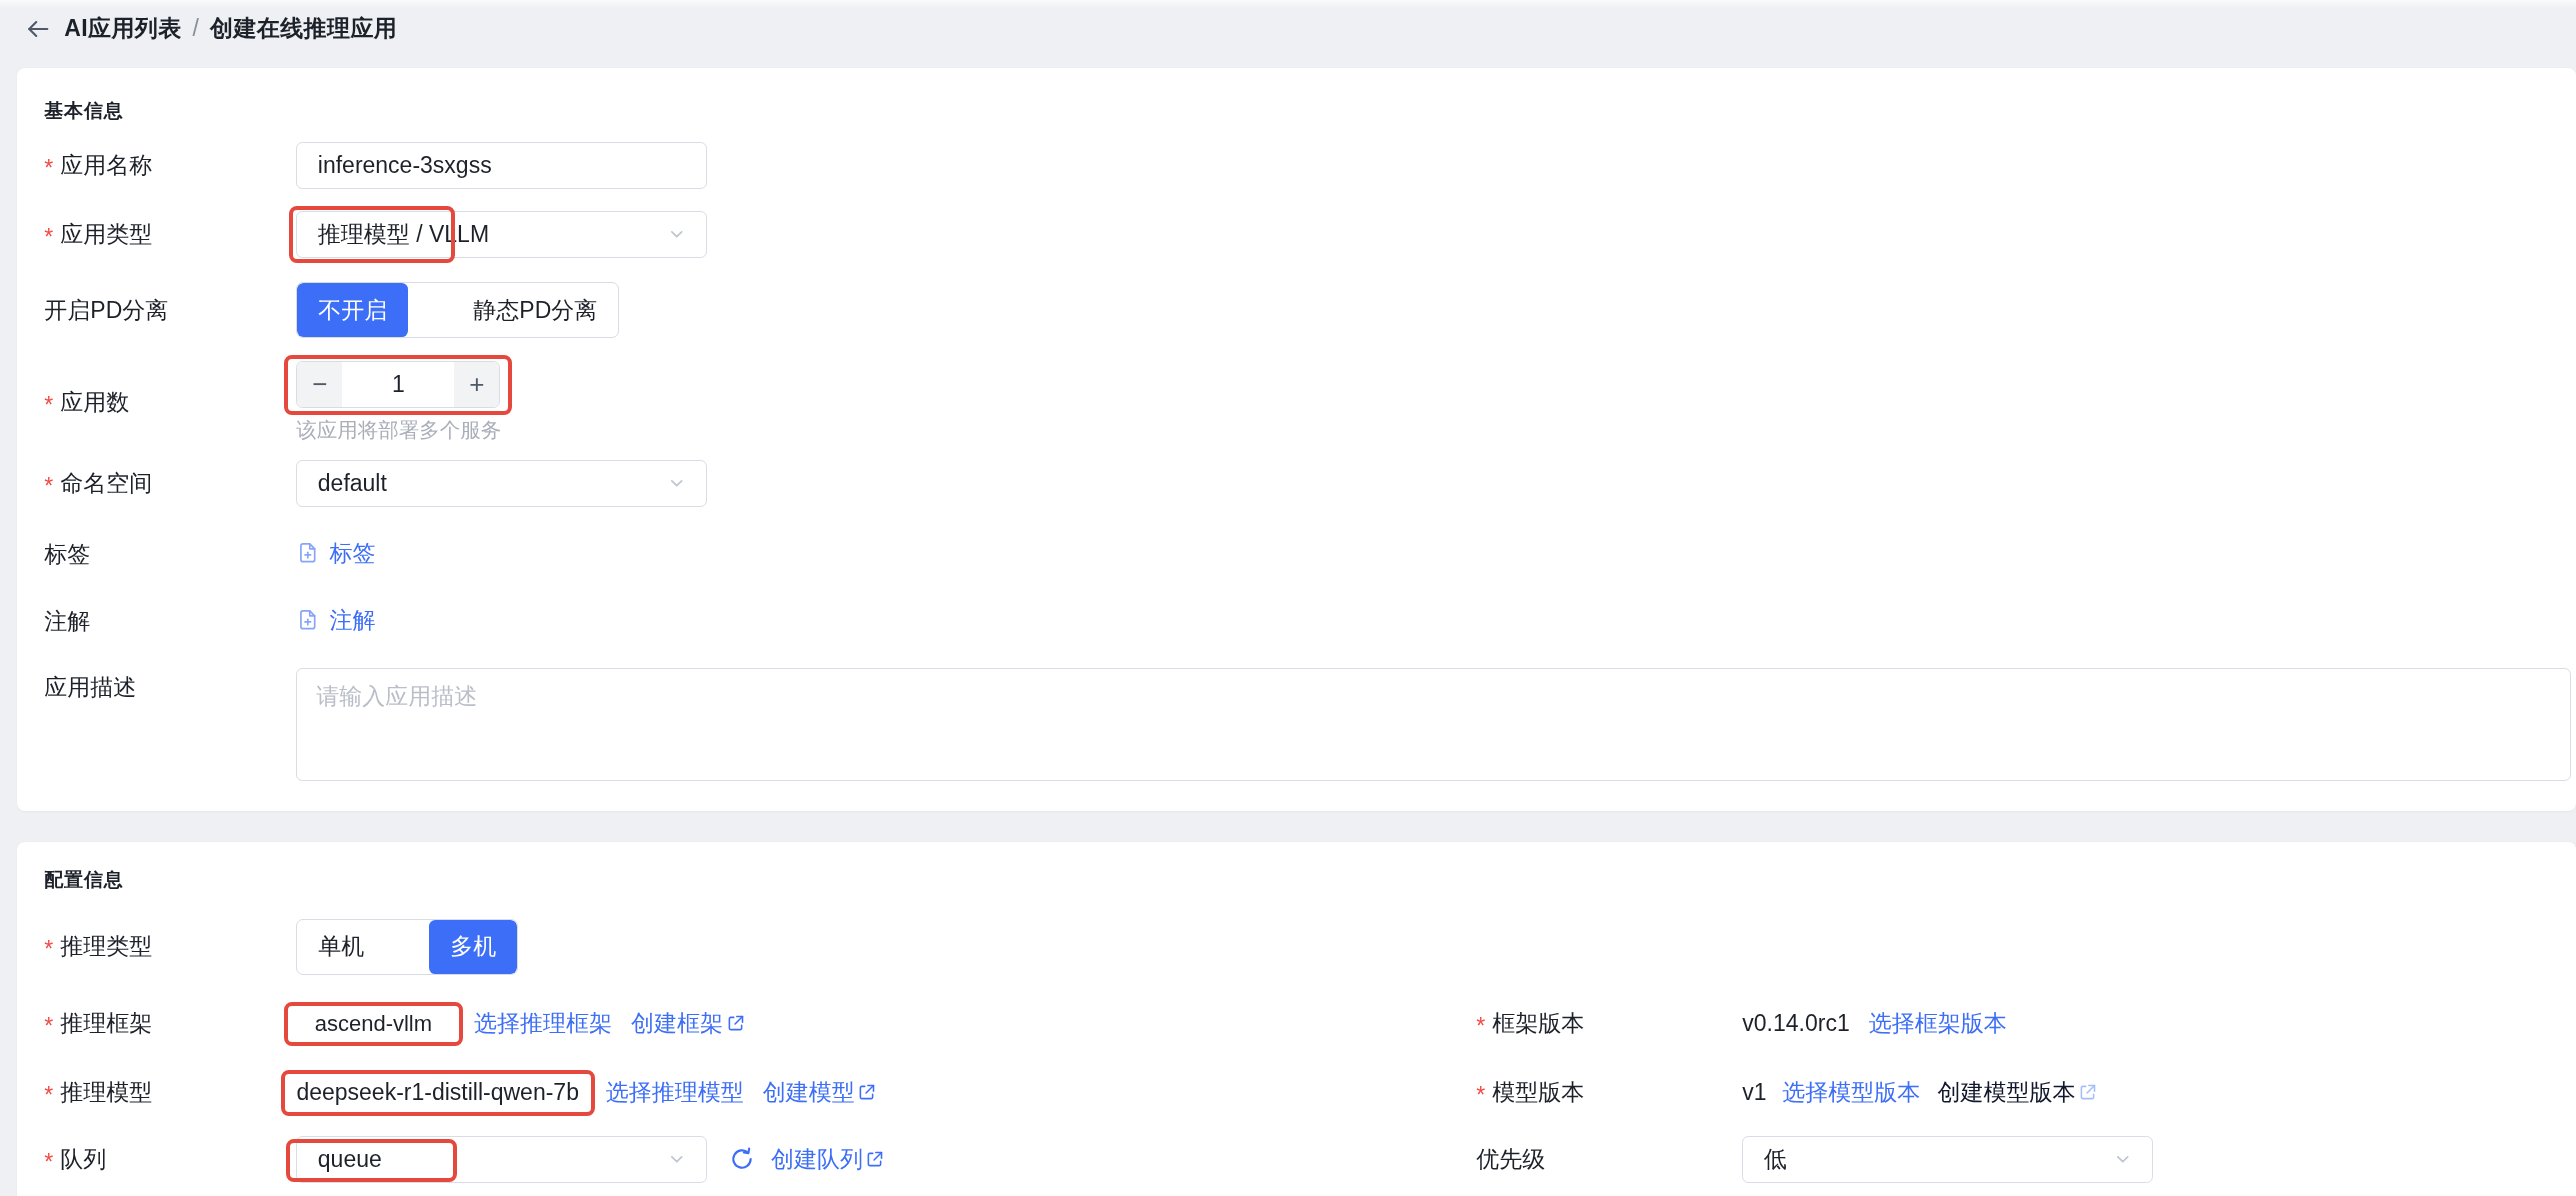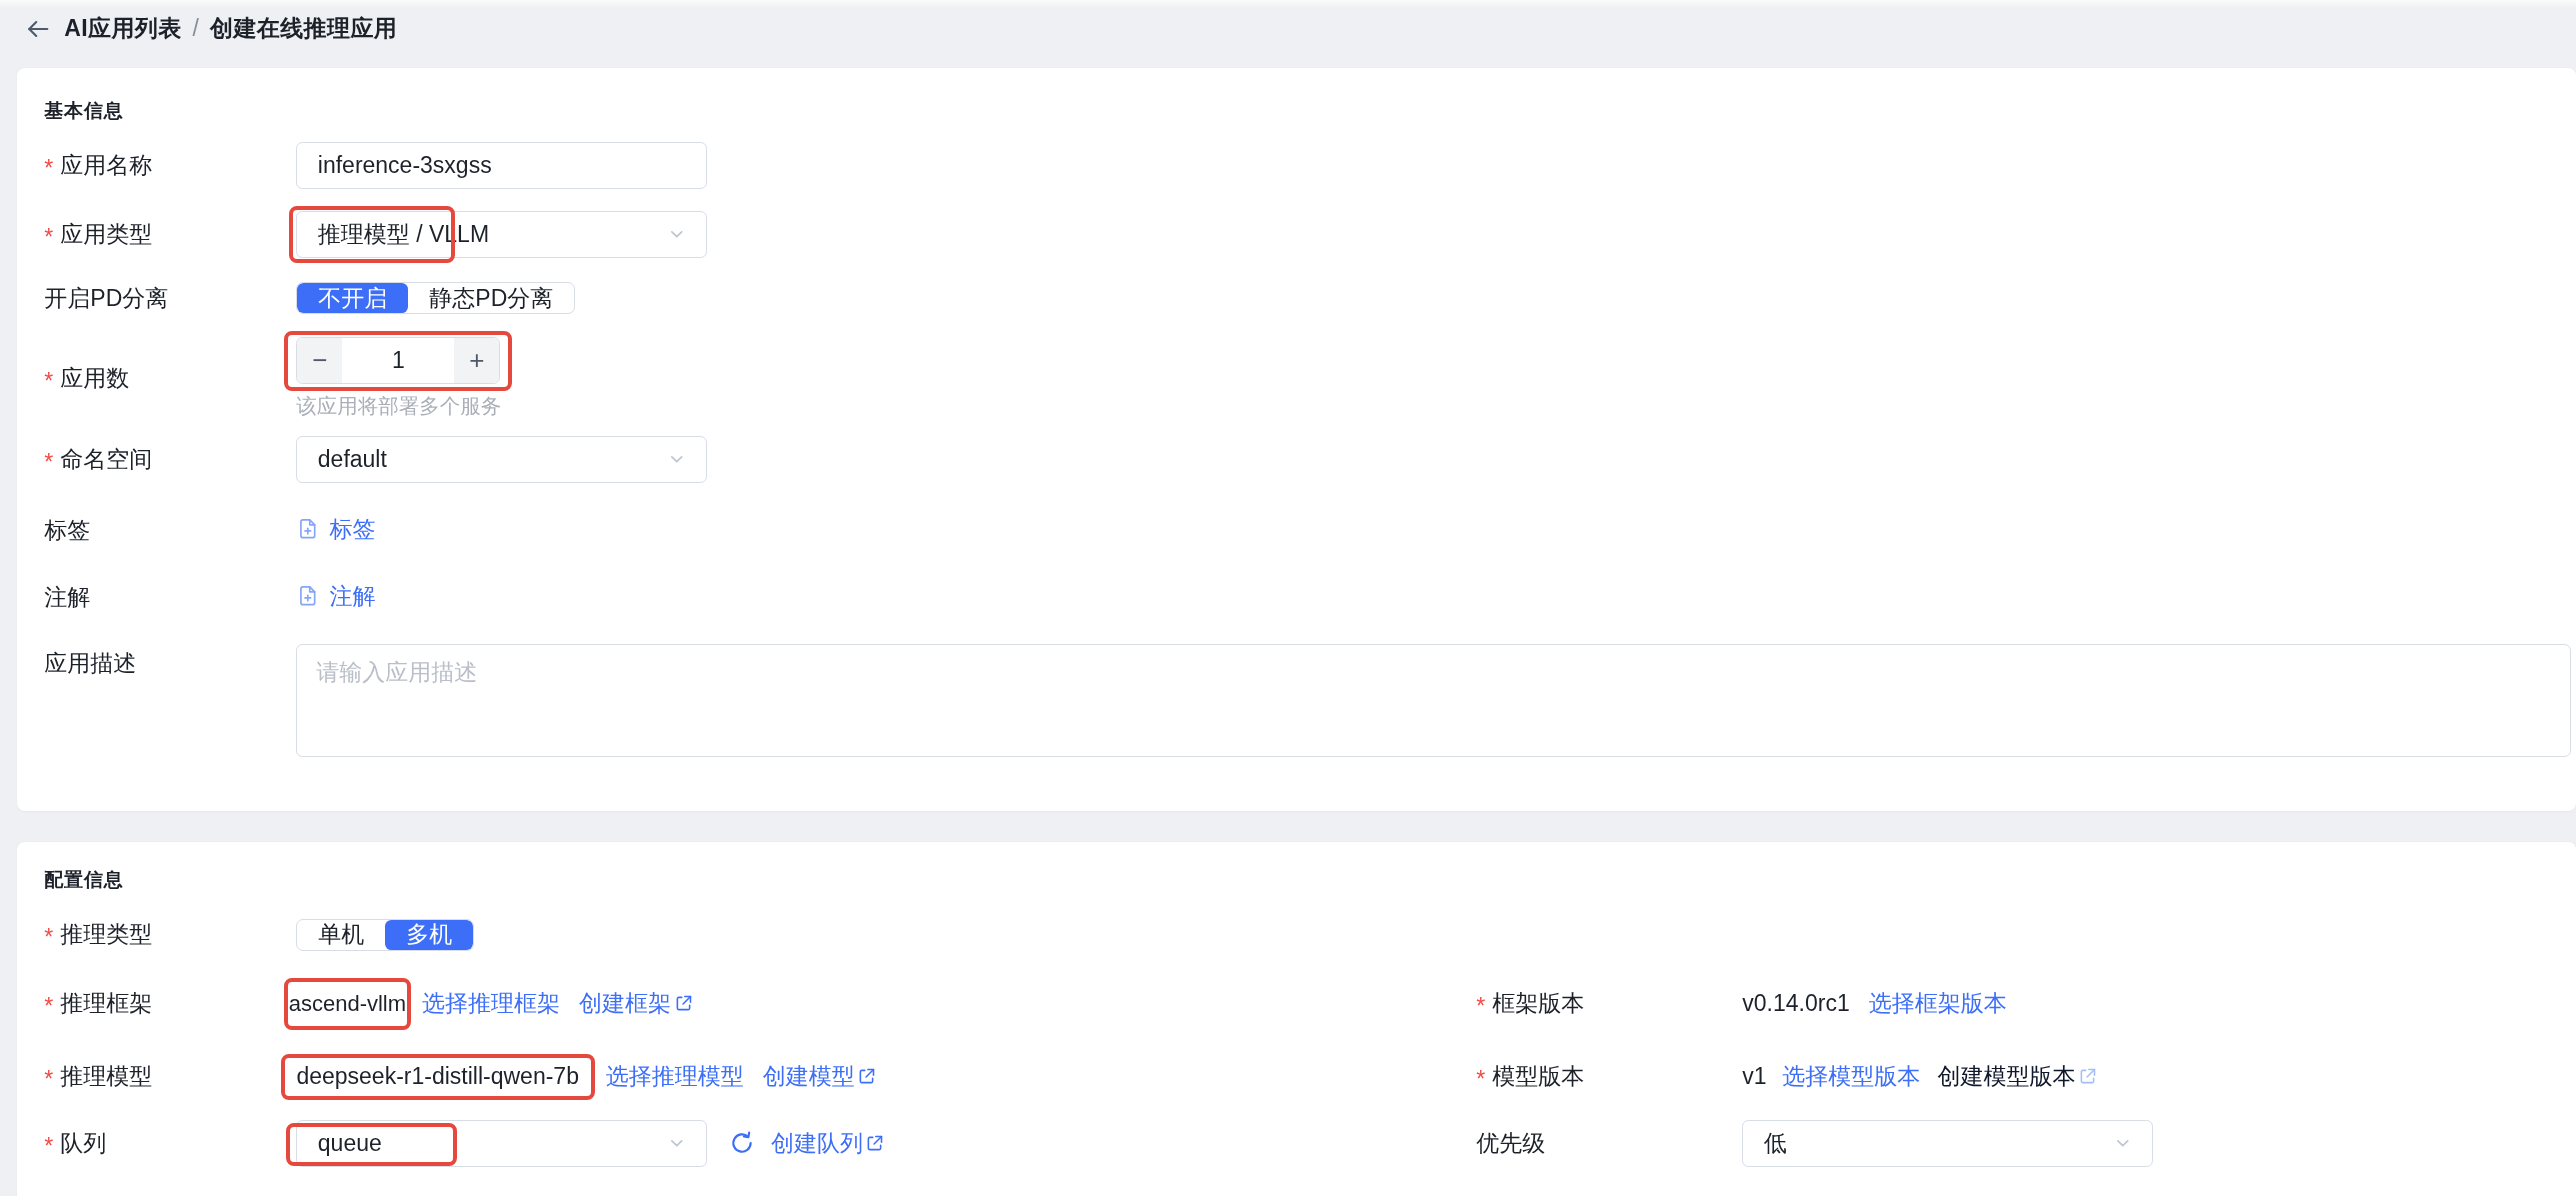--- a/index.html
+++ b/index.html
@@ -55,22 +55,22 @@
     width:411px; height:47px; border:0.8px solid #d8dce5; border-radius:6.3px;
     padding:0 20.5px; font:inherit; color:#1d2129; background:#fff; outline:none;
   }
   .select {
     position:relative; width:411px; height:47px; border:0.8px solid #d8dce5;
     border-radius:6.3px; background:#fff; display:flex; align-items:center;
     justify-content:space-between; padding:0 17.3px 0 20.5px; cursor:pointer;
   }
   .chev { display:flex; align-items:center; }
 
-  .seg-group { display:inline-flex; height:32px; border:0.8px solid #d8dce5;
-    border-radius:7px; overflow:hidden; background:#fff; align-items:stretch; }
+  .seg-group { display:inline-flex; height:56px; border:0.8px solid #d8dce5;
+    border-radius:7px; overflow:hidden; background:#fff; align-items:stretch;gap:44px; }
   .seg { display:flex; align-items:center; justify-content:center;
     padding:0 21px; cursor:pointer; white-space:nowrap; }
   .seg.active { background:#3d6ef7; color:#fff; border-radius:6.3px; }
 
   .count-wrap { position:relative; display:inline-block; }
   .stepper { display:inline-flex; height:47px; border:0.8px solid #d8dce5;
     border-radius:6.3px; overflow:hidden; background:#fff; }
   .step-btn { width:45px; background:#f2f3f5; display:flex; align-items:center;
     justify-content:center; color:#4e5969; font-size:26px; cursor:pointer; }
   .step-val { width:112px; display:flex; align-items:center; justify-content:center; }
@@ -86,21 +86,21 @@
   .desc-area::placeholder { color:#b9bec8; }
 
   .red-frame { position:absolute; border:4.7px solid #e5483d; border-radius:7.9px;
     pointer-events:none; background:transparent; }
   .rf-apptype { left:-8.7px; top:-5.5px; width:166px; height:57px; }
   .rf-count   { left:-12.6px; top:-6.3px; width:228px; height:60px; }
   .rf-queue   { left:-11px; top:2.4px;  width:171px; height:43px; }
 
   .red-wrap { display:inline-flex; align-items:center; justify-content:center;
     border:4.7px solid #e5483d; border-radius:7.9px; background:#fff; white-space:nowrap; }
-  .rw-framework { height:52px; padding:0 1px; margin-left:-12.6px; font-size:22px; }
+  .rw-framework { height:44px; padding:0 27px; margin-left:-12.6px; font-size:22px; }
   .rw-model     { height:46px; padding:0 11.8px; margin-left:-15.7px; font-size:23px; }
 
   .val { white-space:nowrap; }
   .ml14 { margin-left:11px; } .ml18 { margin-left:14px; } .ml20 { margin-left:15.7px; }
   .ml22 { margin-left:17.3px; } .ml24 { margin-left:19px; } .ml28 { margin-left:22px; }
   .flexrow { display:flex; align-items:center; }
   svg { display:block; }
 </style>
 </head>
 <body>

